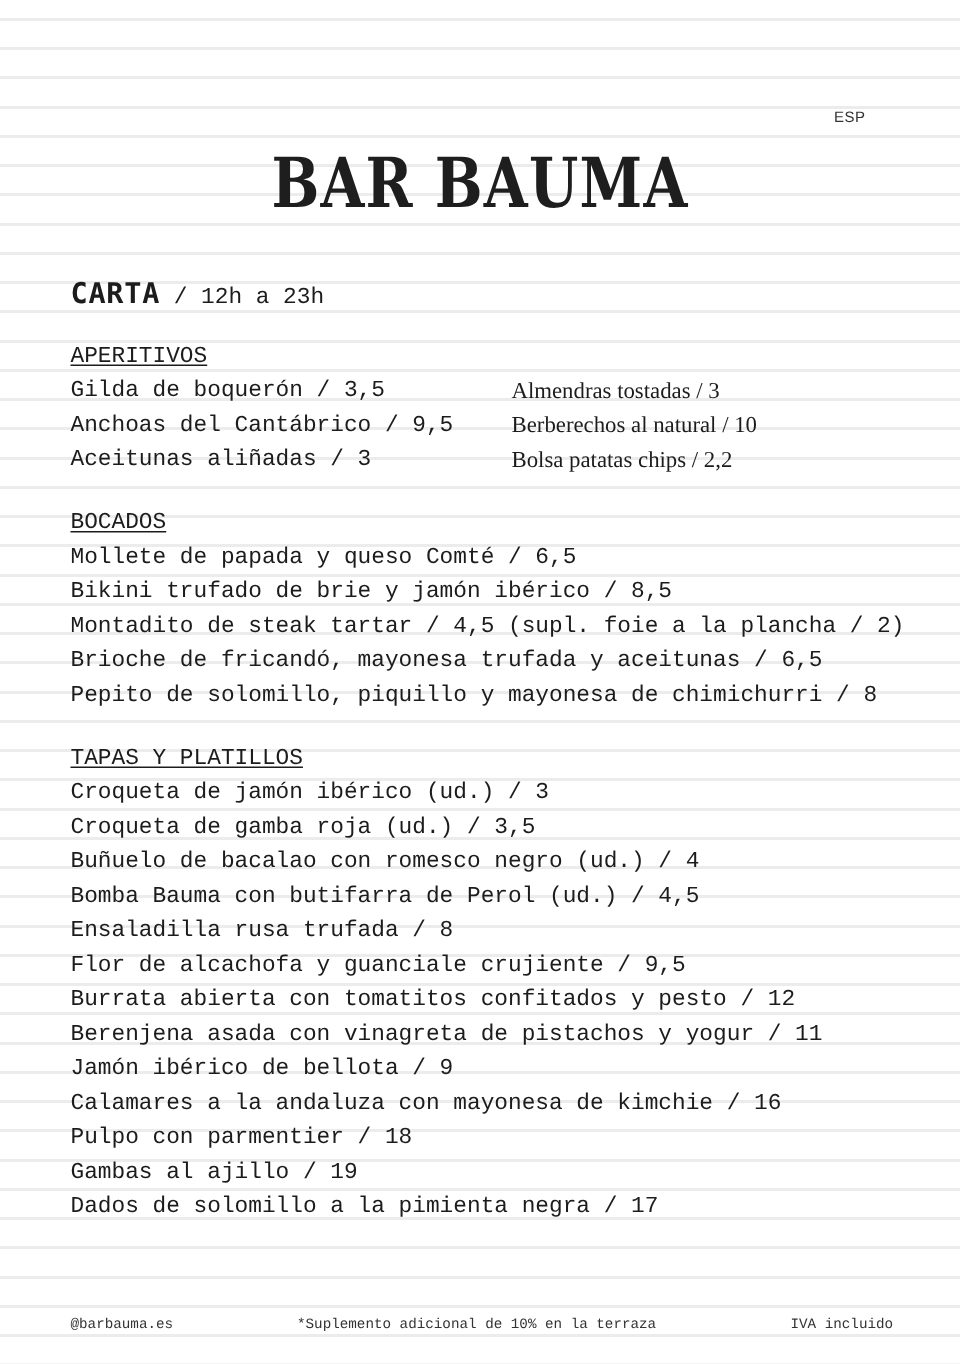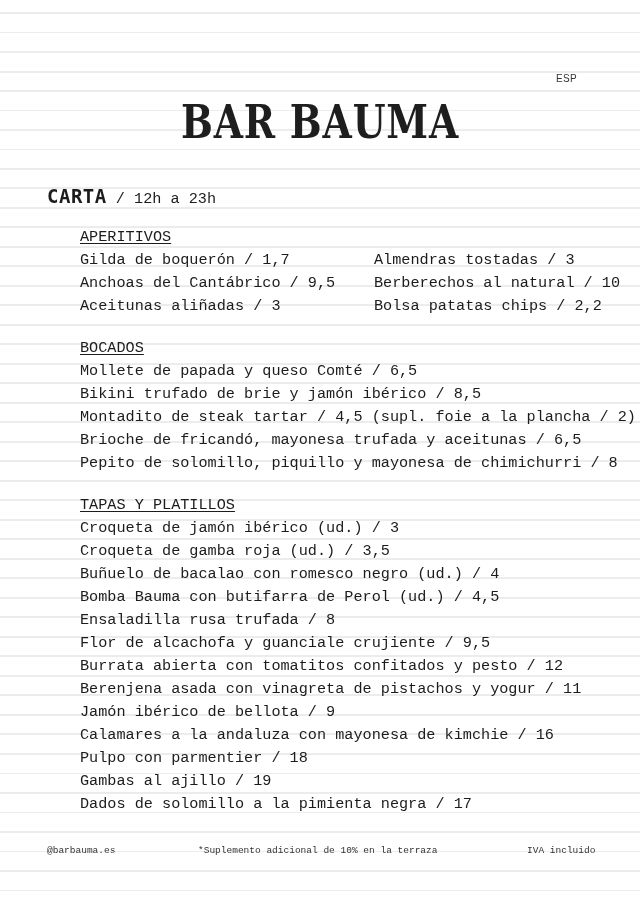--- a/index.html
+++ b/index.html
@@ -29,44 +29,44 @@
     position:absolute; left:47px; top:185px; font-size:15.2px; line-height:23px;
     white-space:nowrap;
     text-align:right;
   }
   .carta .ct {
     font-family:"DejaVu Sans Mono", monospace; font-weight:bold; font-size:19px;
     letter-spacing:0.5px;
   }
   .section { position:absolute; left:47px; font-size:15.2px; line-height:23px; white-space:nowrap; }
   .section .head { text-decoration:underline; text-underline-offset:2px; }
-  .row { display:block; height:23px;margin-left:33px; }
+  .row { display:block; height:23px; }
   .two-col { position:relative; }
   .two-col .col { position:absolute; top:0; }
-  .two-col .col.right { left:294px; }
+  .two-col .col.right { left:294px;font-family:Liberation Serif, serif; }
   .footer {
-    position:absolute; top:844px; font-size:9.5px; line-height:14px; color:#333;
+    position:absolute; top:876px; font-size:9.5px; line-height:14px; color:#333;
     white-space:nowrap;
   }
 </style>
 </head>
 <body>
 
 <div class="lang">ESP</div>
 <div class="logo">BAR BAUMA</div>
 
 <div class="carta">
   <span class="ct">CARTA</span><span> / 12h a 23h</span>
 </div>
 
 <div class="section" style="top:226px; width:560px;">
   <span class="row head">APERITIVOS</span>
   <div class="two-col" style="height:69px;">
     <div class="col left">
-      <span class="row">Gilda de boquerón / 1,7</span>
+      <span class="row">Gilda de boquerón / 3,5</span>
       <span class="row">Anchoas del Cantábrico / 9,5</span>
       <span class="row">Aceitunas aliñadas / 3</span>
     </div>
     <div class="col right">
       <span class="row">Almendras tostadas / 3</span>
       <span class="row">Berberechos al natural / 10</span>
       <span class="row">Bolsa patatas chips / 2,2</span>
     </div>
   </div>
 </div>

